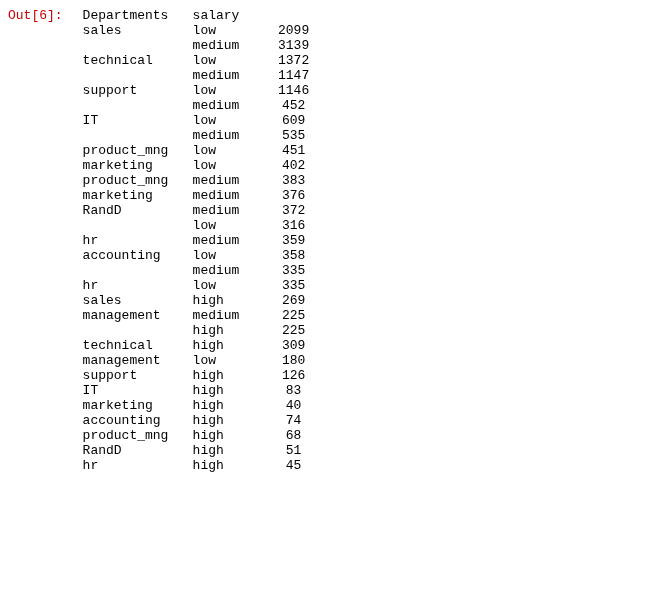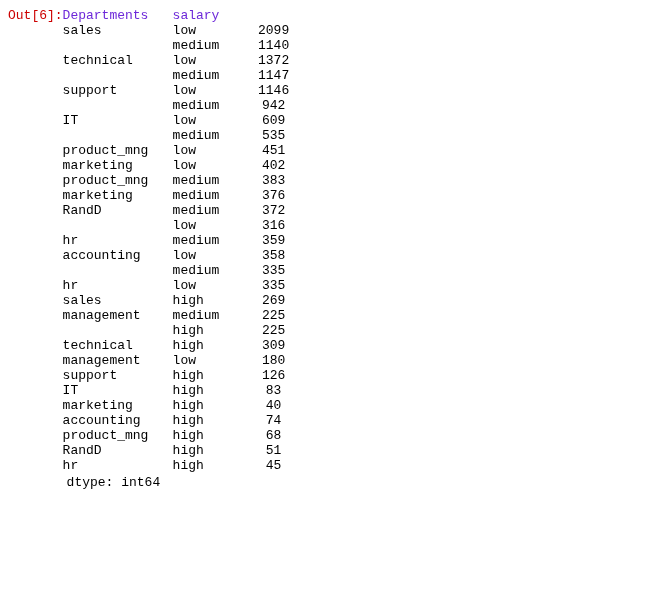--- a/index.html
+++ b/index.html
@@ -20,21 +20,21 @@
       color: #cc0000;
       display: inline;
     }
     table {
       border-collapse: collapse;
       margin-left: 0;
     }
     .header-row td {
       padding: 0 8px 0 0;
       vertical-align: top;
-      color: #6d28d9;
+      color: #000000;
     }
     .data-row td {
       padding: 0 8px 0 0;
       vertical-align: top;
       white-space: pre;
     }
     .col-dept {
       min-width: 110px;
       padding-left: 4px;
     }
@@ -47,60 +47,60 @@
     }
     .dtype-row {
       margin-top: 2px;
       padding-left: 4px;
     }
   </style>
 </head>
 <body>
 
 <div style="display:flex; align-items:flex-start;">
-  <span class="output-label" style="margin-right: 0; white-space:pre;">Out[6]:</span>
+  <span class="output-label" style="margin-right: 20px; white-space:pre;">Out[6]:</span>
   <div>
     <table>
       <thead>
         <tr class="header-row">
           <td class="col-dept">Departments</td>
           <td class="col-salary">salary</td>
           <td class="col-value"></td>
         </tr>
       </thead>
       <tbody id="data-rows">
       <tr class="data-row">
             <td class="col-dept">sales</td>
             <td class="col-salary">low</td>
             <td class="col-value">2099</td>
           </tr>
           <tr class="data-row">
             <td class="col-dept"></td>
             <td class="col-salary">medium</td>
-            <td class="col-value">1140</td>
+            <td class="col-value">3139</td>
           </tr>
           <tr class="data-row">
             <td class="col-dept">technical</td>
             <td class="col-salary">low</td>
             <td class="col-value">1372</td>
           </tr>
           <tr class="data-row">
             <td class="col-dept"></td>
             <td class="col-salary">medium</td>
             <td class="col-value">1147</td>
           </tr>
           <tr class="data-row">
             <td class="col-dept">support</td>
             <td class="col-salary">low</td>
             <td class="col-value">1146</td>
           </tr>
           <tr class="data-row">
             <td class="col-dept"></td>
             <td class="col-salary">medium</td>
-            <td class="col-value">942</td>
+            <td class="col-value">452</td>
           </tr>
           <tr class="data-row">
             <td class="col-dept">IT</td>
             <td class="col-salary">low</td>
             <td class="col-value">609</td>
           </tr>
           <tr class="data-row">
             <td class="col-dept"></td>
             <td class="col-salary">medium</td>
             <td class="col-value">535</td>
@@ -210,15 +210,14 @@
             <td class="col-salary">high</td>
             <td class="col-value">51</td>
           </tr>
           <tr class="data-row">
             <td class="col-dept">hr</td>
             <td class="col-salary">high</td>
             <td class="col-value">45</td>
           </tr>
         </tbody>
     </table>
-    <div class="dtype-row">dtype: int64</div>
   </div>
 </div>
 
 </body></html>

